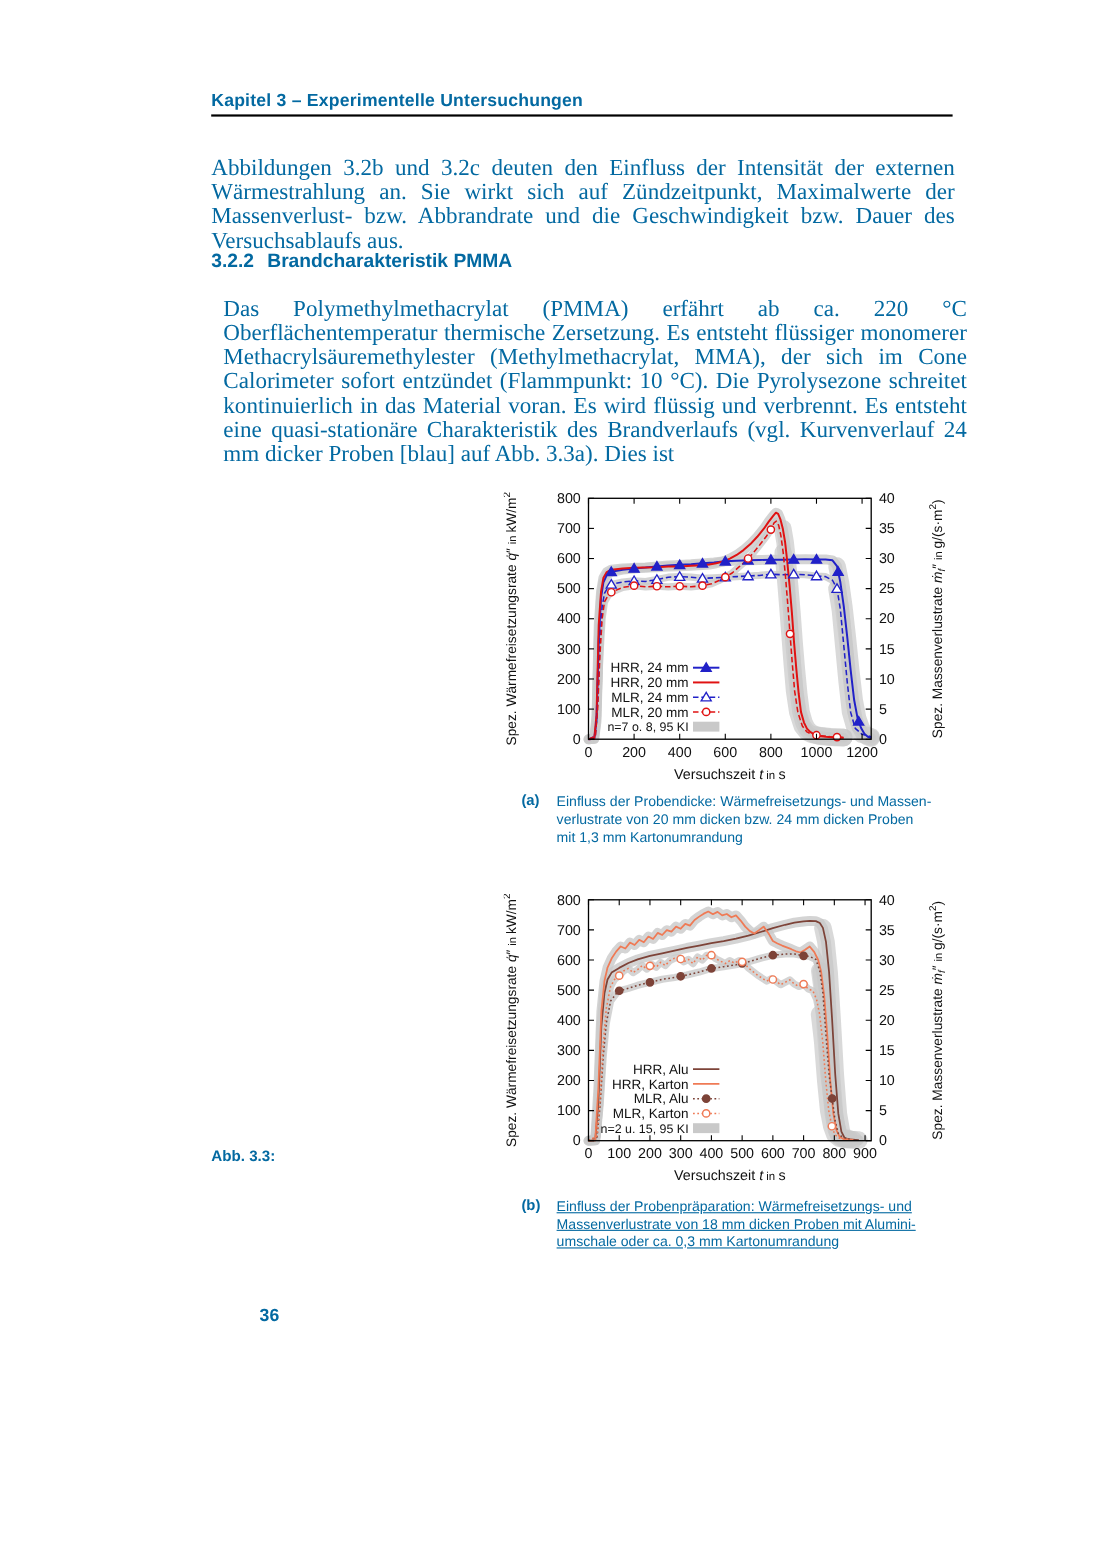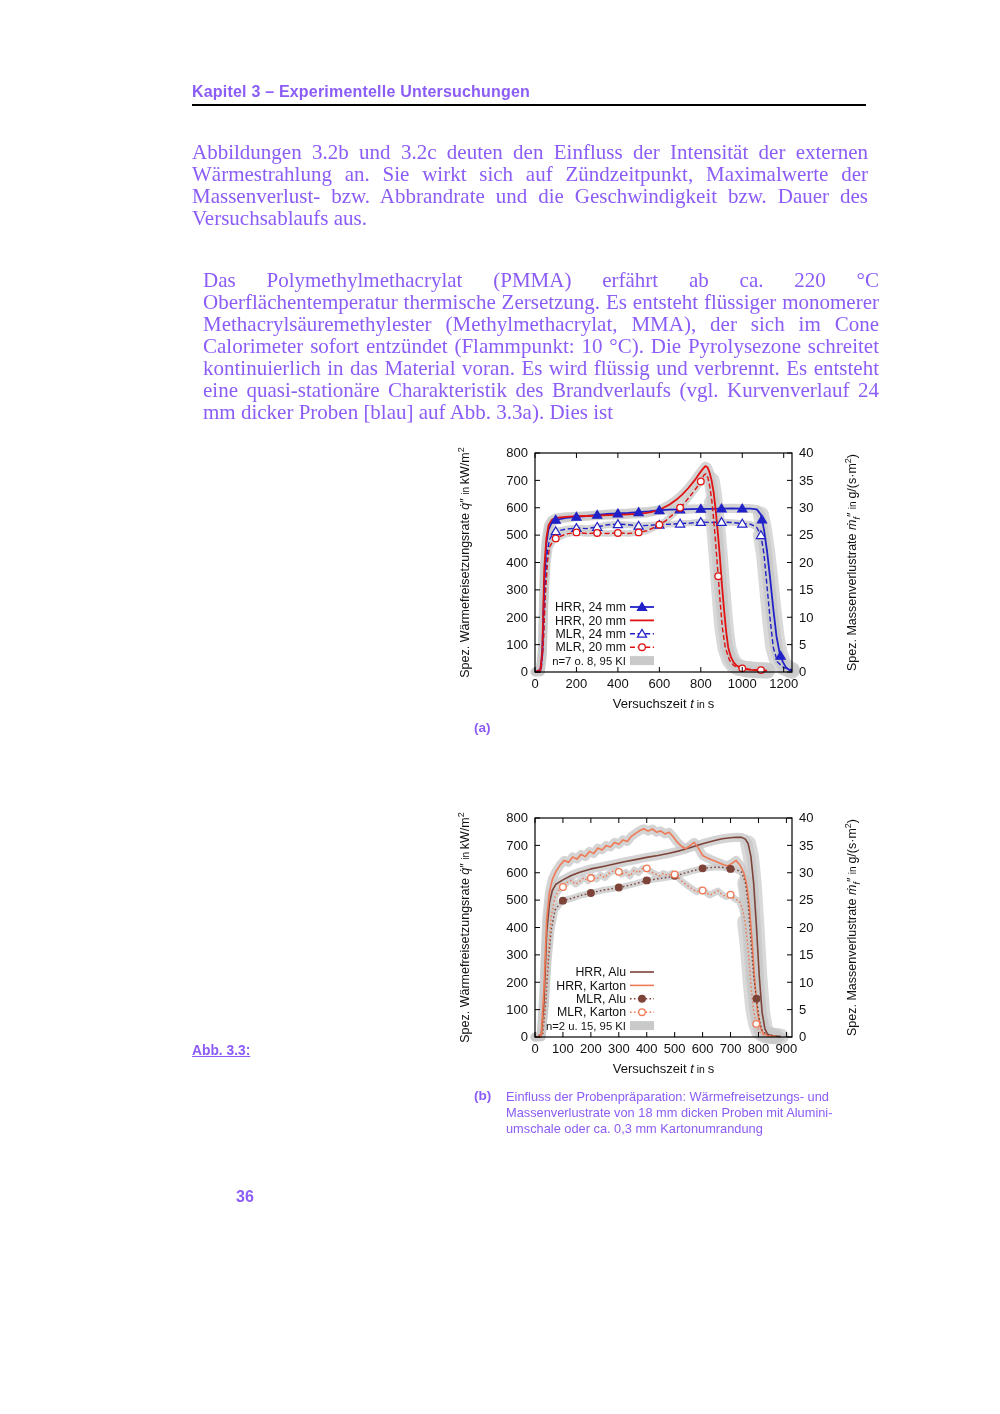--- a/index.html
+++ b/index.html
@@ -1,50 +1,53 @@
 <!DOCTYPE html>
 <html><head>
 <meta charset="utf-8">
 <style>
   html,body{margin:0;padding:0;background:#ffffff;}
-  .page{position:relative;width:1000px;height:1414px;background:#fff;color:#8b5cf6;
+  .page{position:relative;width:1000px;height:1414px;background:#fff;color:#0369a1;
         font-family:"Liberation Serif",serif;overflow:hidden;}
   .abs{position:absolute;}
   .sans{font-family:"Liberation Sans","DejaVu Sans",sans-serif;}
   .header-title{left:192px;top:83px;font-weight:bold;font-size:16px;letter-spacing:0.2px;}
   .header-rule{left:192px;top:104px;width:674px;height:1.6px;background:#000;}
   .para{width:676px;text-align:justify;font-size:21px;line-height:22px;}
   .p1{left:192px;top:141px;}
   .section-heading{left:192px;top:227px;font-weight:bold;font-size:17.5px;}
   .section-heading .num{margin-right:12px;}
   .p2{left:203px;top:269px;}
   .chart-svg{left:458px;width:405px;height:287px;}
   #chart-a{top:431px;}
   #chart-b{top:796px;}
   .cap-label{font-weight:bold;font-size:13.5px;}
   .cap-text{font-size:12.8px;line-height:15.8px;white-space:pre-line;width:375px;}
   .cap-a-label{left:474px;top:720px;}
   .cap-a-text{left:506px;top:721px;}
   .cap-b-label{left:474px;top:1088px;}
-  .cap-b-text{left:506px;top:1089px;}
-  .margin-label{left:192px;top:1043px;font-weight:bold;font-size:13.8px;text-decoration:underline;}
+  .cap-b-text{left:506px;top:1089px;text-decoration:underline;}
+  .margin-label{left:192px;top:1043px;font-weight:bold;font-size:13.8px;}
   .margin-text{left:268px;top:1043px;width:190px;font-size:13.5px;line-height:18.6px;white-space:pre-line;}
   .page-num{left:192px;top:1188px;font-weight:bold;font-size:16px;margin-left:44px;}
   svg text{font-family:"Liberation Sans","DejaVu Sans",sans-serif;fill:#111;}
 </style>
 </head>
 <body>
 
 <div class="page">
 
   <div class="abs sans header-title">Kapitel 3 – Experimentelle Untersuchungen</div>
   <div class="abs header-rule"></div>
 
   <div class="abs para p1">Abbildungen 3.2b und 3.2c deuten den Einfluss der Intensität der externen Wärmestrahlung an. Sie wirkt sich auf Zündzeitpunkt, Maximalwerte der Massenverlust- bzw. Abbrandrate und die Geschwindigkeit bzw. Dauer des Versuchsablaufs aus.</div>
 
+  <div class="abs sans section-heading">
+    <span class="num">3.2.2</span><span>Brandcharakteristik PMMA</span>
+  </div>
 
   <div class="abs para p2">Das Polymethylmethacrylat (PMMA) erfährt ab ca. 220 °C Oberflächentemperatur thermische Zersetzung. Es entsteht flüssiger monomerer Methacrylsäuremethylester (Methylmethacrylat, MMA), der sich im Cone Calorimeter sofort entzündet (Flammpunkt: 10 °C). Die Pyrolysezone schreitet kontinuierlich in das Material voran. Es wird flüssig und verbrennt. Es entsteht eine quasi-stationäre Charakteristik des Brandverlaufs (vgl. Kurvenverlauf 24 mm dicker Proben [blau] auf Abb. 3.3a). Dies ist</div>
 
   <svg id="chart-a" class="abs chart-svg" viewBox="0 0 405 287">
       <g>
         <path d="M77.0,241.0L82.2,240.7L84.3,224.6L86.3,150.7L88.4,112.3L90.5,98.6L93.6,91.8L97.7,88.8L108.1,86.9L118.5,85.8L128.8,85.0L139.2,83.9L149.5,83.0L159.9,82.5L170.3,82.0L180.6,81.1L191.0,80.3L201.4,79.2L211.7,78.7L222.1,78.4L232.4,78.1L242.8,77.8L253.2,77.8L263.5,77.6L273.9,77.3L284.3,77.6L292.5,77.6L298.8,78.4L302.9,83.6L306.0,98.6L309.1,120.5L312.2,147.9L315.3,178.0L318.5,205.4L321.6,221.8L324.7,230.6L327.8,236.1L330.9,238.8L334.0,239.9" fill="none" stroke="#c9c9c9" stroke-width="9" stroke-opacity="0.8" stroke-linejoin="round" stroke-linecap="round"></path>
         <path d="M302.9,83.6L306.0,98.6L309.1,120.5L312.2,147.9L315.3,178.0L318.5,205.4L321.6,221.8L324.7,230.6L327.8,236.1L330.9,238.8L334.0,239.9" fill="none" stroke="#c9c9c9" stroke-width="16" stroke-opacity="0.7" stroke-linejoin="round" stroke-linecap="round"></path>
         <path d="M77.0,241.0L82.2,240.7L84.3,219.1L86.3,137.0L88.4,106.9L90.5,94.5L93.6,89.1L97.7,86.9L108.1,85.8L118.5,85.2L128.8,85.0L139.2,84.7L149.5,84.1L159.9,83.9L170.3,83.3L180.6,82.8L186.8,82.2L193.1,81.1L199.3,79.5L205.5,76.8L211.7,73.5L217.9,69.1L224.2,63.6L230.4,57.0L236.6,49.4L240.7,43.4L244.9,37.9L247.4,35.1L249.4,36.2L251.5,41.2L253.6,49.4L255.7,61.7L257.7,79.5L259.8,101.4L261.9,126.0L263.9,153.4L266.0,178.0L268.1,199.9L270.2,216.4L272.9,225.9L275.6,231.4L278.5,234.4L282.2,236.6L286.3,238.0L292.5,238.8L300.8,239.4L309.1,239.6" fill="none" stroke="#c9c9c9" stroke-width="9" stroke-opacity="0.8" stroke-linejoin="round" stroke-linecap="round"></path>
         <path d="M253.6,49.4L255.7,61.7L257.7,79.5L259.8,101.4L261.9,126.0L263.9,153.4L266.0,178.0L268.1,199.9L270.2,216.4L272.9,225.9L275.6,231.4L278.5,234.4L282.2,236.6L286.3,238.0L292.5,238.8L300.8,239.4L309.1,239.6" fill="none" stroke="#c9c9c9" stroke-width="16" stroke-opacity="0.7" stroke-linejoin="round" stroke-linecap="round"></path>
         <path d="M77.0,241.0L83.2,238.3L85.3,208.2L87.4,153.4L89.4,120.5L91.5,108.5L94.6,103.0L97.7,100.3L108.1,98.1L118.5,97.0L128.8,97.6L139.2,95.9L149.5,93.7L159.9,93.2L170.3,93.7L180.6,94.8L191.0,94.3L201.4,93.7L211.7,93.2L222.1,92.6L232.4,92.1L242.8,91.0L253.2,91.5L263.5,91.0L273.9,91.5L284.3,92.6L292.5,93.2L298.8,96.5L302.9,104.1L306.0,123.3L309.1,156.1L312.2,189.0L315.3,216.4L319.5,231.1L325.7,236.6L334.0,238.8" fill="none" stroke="#c9c9c9" stroke-width="6.5" stroke-opacity="0.8" stroke-linejoin="round" stroke-linecap="round"></path>
@@ -168,20 +171,23 @@
         <polygon points="184,198.4 179.4,206.20000000000002 188.6,206.20000000000002" fill="#fff" stroke="#2121c8" stroke-width="1.2"></polygon>
         <text x="168" y="220.4" font-size="12.3" text-anchor="end">MLR, 20 mm</text>
         <line x1="172" y1="216.20000000000002" x2="196" y2="216.20000000000002" stroke="#e01212" stroke-width="1.4" stroke-dasharray="5,2.6"></line>
         <circle cx="184" cy="216.20000000000002" r="3.3" fill="#fff" stroke="#e01212" stroke-width="1.3"></circle>
         <text x="168" y="233.8" font-size="11.3" text-anchor="end">n=7 o. 8, 95 KI</text>
         <rect x="172" y="225.10000000000002" width="24" height="9" fill="#c9c9c9"></rect>
       </g>
     </svg>
 
   <div class="abs sans cap-label cap-a-label">(a)</div>
+  <div class="abs sans cap-text cap-a-text">Einfluss der Probendicke: Wärmefreisetzungs- und Massen-
+verlustrate von 20 mm dicken bzw. 24 mm dicken Proben
+mit 1,3 mm Kartonumrandung</div>
 
   <svg id="chart-b" class="abs chart-svg" viewBox="0 0 405 287">
       <g>
         <path d="M77.0,241.0L83.1,240.7L85.9,208.2L88.7,137.0L91.5,106.9L94.3,94.5L98.0,88.2L104.9,83.9L113.3,79.5L121.7,76.2L132.9,72.9L144.0,70.7L155.2,68.3L166.4,65.8L177.6,63.6L188.7,61.4L199.9,59.5L211.1,57.3L222.3,54.6L233.4,51.3L244.6,47.7L255.8,44.7L264.2,42.8L272.5,41.7L278.1,41.2L283.7,41.4L287.3,43.1L290.1,47.5L292.9,60.3L295.7,87.7L298.5,131.5L301.3,180.8L304.1,216.4L306.9,232.8L309.7,238.3L314.4,239.9L322.8,240.5" fill="none" stroke="#c9c9c9" stroke-width="9" stroke-opacity="0.8" stroke-linejoin="round" stroke-linecap="round"></path>
         <path d="M290.1,47.5L292.9,60.3L295.7,87.7L298.5,131.5L301.3,180.8L304.1,216.4L306.9,232.8L309.7,238.3L314.4,239.9L322.8,240.5" fill="none" stroke="#c9c9c9" stroke-width="16" stroke-opacity="0.7" stroke-linejoin="round" stroke-linecap="round"></path>
         <path d="M77.0,241.0L83.1,240.7L85.9,194.5L88.7,123.3L91.5,95.9L94.3,83.6L98.0,75.4L102.1,69.1L106.3,64.4L110.5,66.3L114.7,60.9L118.9,63.1L123.1,58.4L127.3,60.6L131.5,55.4L135.7,57.6L139.9,52.1L144.0,54.0L148.2,49.6L152.4,51.0L156.6,46.4L160.8,48.3L165.0,43.9L169.2,45.5L173.4,40.3L177.6,37.3L181.8,34.6L185.9,32.7L190.1,35.1L194.3,33.0L198.5,36.2L202.7,34.9L206.9,37.9L211.1,36.2L215.3,40.9L219.5,46.4L223.7,50.5L227.8,52.7L232.0,49.6L236.2,46.4L240.4,52.1L244.6,59.5L248.8,61.7L253.0,63.6L257.2,65.3L261.4,66.9L265.6,68.8L269.8,69.9L273.9,67.4L278.1,64.4L282.3,69.6L285.7,76.5L288.5,87.4L291.3,109.6L294.1,145.2L296.8,186.3L299.6,216.4L302.4,231.4L305.2,237.4L309.4,239.6L317.8,240.2" fill="none" stroke="#c9c9c9" stroke-width="9" stroke-opacity="0.8" stroke-linejoin="round" stroke-linecap="round"></path>
         <path d="M288.5,87.4L291.3,109.6L294.1,145.2L296.8,186.3L299.6,216.4L302.4,231.4L305.2,237.4L309.4,239.6L317.8,240.2" fill="none" stroke="#c9c9c9" stroke-width="16" stroke-opacity="0.7" stroke-linejoin="round" stroke-linecap="round"></path>
         <path d="M77.0,241.0L84.8,237.7L87.6,208.2L90.4,164.3L93.2,134.2L97.1,114.0L102.1,107.4L104.9,104.7L113.3,102.5L121.7,99.7L132.9,97.0L144.0,94.3L155.2,92.6L166.4,90.4L177.6,87.7L188.7,84.4L199.9,82.8L211.1,81.1L222.3,78.4L233.4,75.1L244.6,72.4L255.8,71.3L264.2,71.3L272.5,72.9L278.1,73.5L283.7,76.2L287.3,86.6L290.1,106.9L292.9,145.2L295.7,180.8L298.5,202.7L301.3,223.5L304.1,234.4L308.3,238.3L314.4,239.4" fill="none" stroke="#c9c9c9" stroke-width="6.5" stroke-opacity="0.8" stroke-linejoin="round" stroke-linecap="round"></path>
         <path d="M287.3,86.6L290.1,106.9L292.9,145.2L295.7,180.8L298.5,202.7L301.3,223.5L304.1,234.4L308.3,238.3L314.4,239.4" fill="none" stroke="#c9c9c9" stroke-width="16" stroke-opacity="0.7" stroke-linejoin="round" stroke-linecap="round"></path>
         <path d="M77.0,241.0L84.8,236.6L87.6,202.7L90.4,153.4L93.2,120.5L97.1,100.8L100.7,94.3L104.9,91.0L109.1,86.6L113.3,84.4L117.5,88.2L121.7,85.5L125.9,81.7L130.1,85.0L134.3,80.6L138.5,83.3L142.6,78.9L146.8,81.7L151.0,77.3L155.2,75.1L159.4,74.6L163.6,78.4L167.8,76.2L172.0,80.0L176.2,74.0L180.4,76.8L184.5,72.4L188.7,72.4L192.9,75.7L197.1,77.8L201.3,80.0L205.5,77.3L209.7,79.5L213.9,77.3L218.1,78.9L222.3,83.9L226.5,87.2L230.6,90.4L234.8,93.2L239.0,95.9L243.2,93.7L247.4,95.9L251.6,99.2L255.8,97.0L260.0,94.8L264.2,98.6L268.4,100.8L272.5,98.6L276.7,103.0L280.9,104.7L284.3,112.3L287.1,126.0L289.9,150.7L292.7,186.3L295.4,213.6L298.2,227.9L301.0,235.5L305.2,238.8L313.0,239.9" fill="none" stroke="#c9c9c9" stroke-width="6.5" stroke-opacity="0.8" stroke-linejoin="round" stroke-linecap="round"></path>

